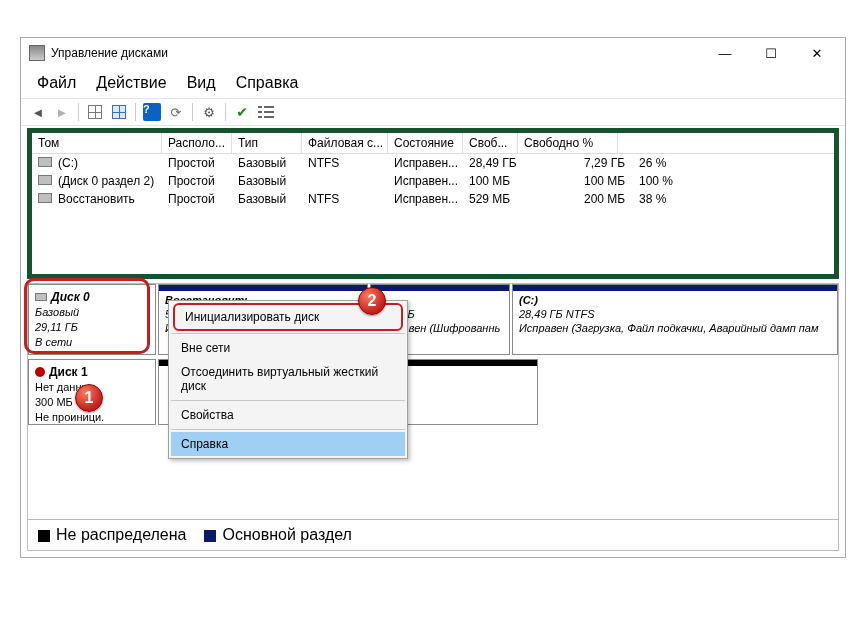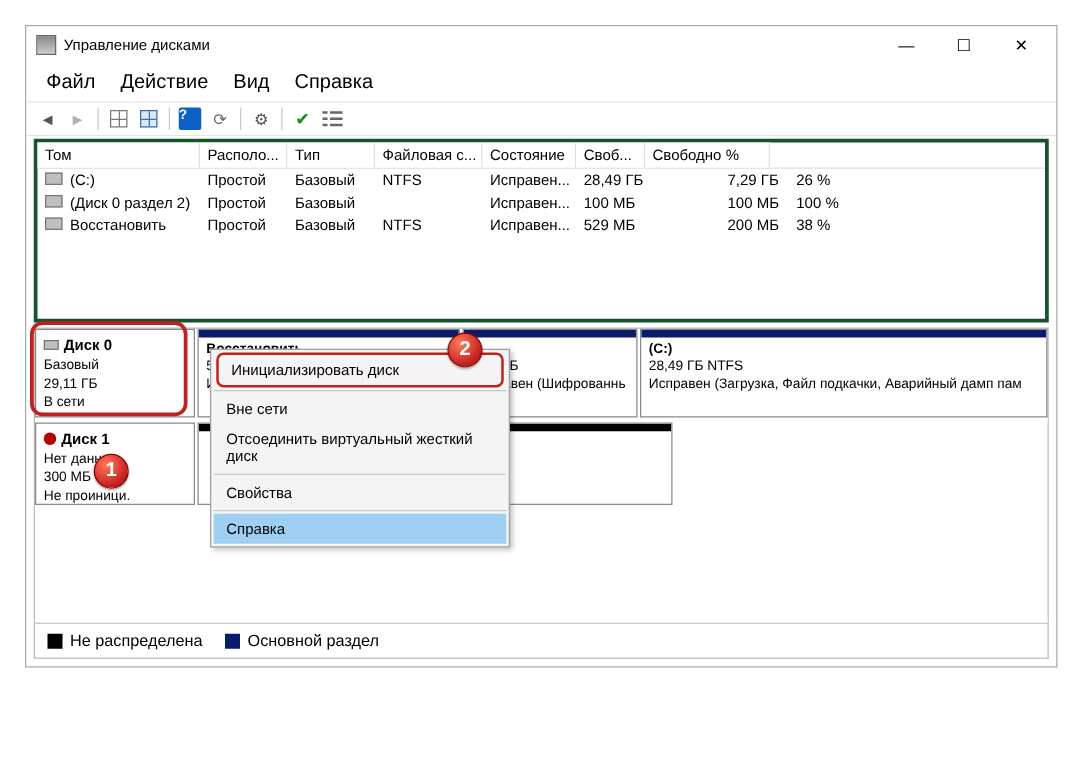--- a/index.html
+++ b/index.html
@@ -9,20 +9,21 @@
     font-family: "Segoe UI", Tahoma, sans-serif;
     font-size: 12px;
     background: #fff;
     color: #000;
   }
   .window {
     width: 826px;
     border: 1px solid #aaa;
     background: #fff;
     position: relative;
+    margin-top: 17px;
   }
   .titlebar {
     display: flex;
     align-items: center;
     height: 30px;
     padding: 0 8px;
   }
   .titlebar-icon {
     width: 16px; height: 16px;
     margin-right: 6px;
@@ -82,21 +83,21 @@
       linear-gradient(#666,#666) 0 0/4px 2px no-repeat,
       linear-gradient(#666,#666) 6px 0/10px 2px no-repeat,
       linear-gradient(#666,#666) 0 5px/4px 2px no-repeat,
       linear-gradient(#666,#666) 6px 5px/10px 2px no-repeat,
       linear-gradient(#666,#666) 0 10px/4px 2px no-repeat,
       linear-gradient(#666,#666) 6px 10px/10px 2px no-repeat;
   }
 
   .volume-table {
     margin: 2px 6px 4px 6px;
-    border: 3px solid #14532d;
+    border: 5px solid #14532d;
     background: #fff;
   }
   .vt-head, .vt-row { display:flex; }
   .vt-head div {
     border-right: 1px solid #ddd;
     padding: 3px 6px;
     background: #fff;
     font-size: 12px;
     white-space: nowrap;
     overflow: hidden;
@@ -154,21 +155,21 @@
     background:#b00; border-radius:50%; margin-right:4px; vertical-align:-1px;
   }
   .highlight-red {
     position:absolute;
     border:3px solid #c02020;
     border-radius:10px;
     pointer-events:none;
   }
 
   
-  .disk-row.h0 { min-height:72px; }
+  .disk-row.h0 { min-height:72px;font-style:italic; }
   .disk-row.h1 { min-height:64px; align-items:flex-start; }
 
   
   .ctx {
     position:absolute;
     left:140px; top:154px;
     width:240px;
     background:#f4f4f4;
     border:1px solid #a0a0a0;
     padding:2px;
@@ -193,21 +194,21 @@
     display:flex; align-items:center; justify-content:center;
     border:1px solid #8a0000;
     box-shadow:0 1px 2px rgba(0,0,0,.4);
     pointer-events:none;
   }
 
   .legend {
     display:flex; align-items:center;
     gap:18px;
     padding:6px 10px;
-    font-size:13px;
+    font-size:16px;
     border:1px solid #bbb;
     border-top:none;
     margin: -6px 6px 6px 6px;
   }
   .legend .sw { width:12px; height:12px; display:inline-block; margin-right:6px; vertical-align:-2px; }
   .sw-black{background:#000;} .sw-navy{background:#0b1a6b;}
 </style>
 </head>
 <body>
 

